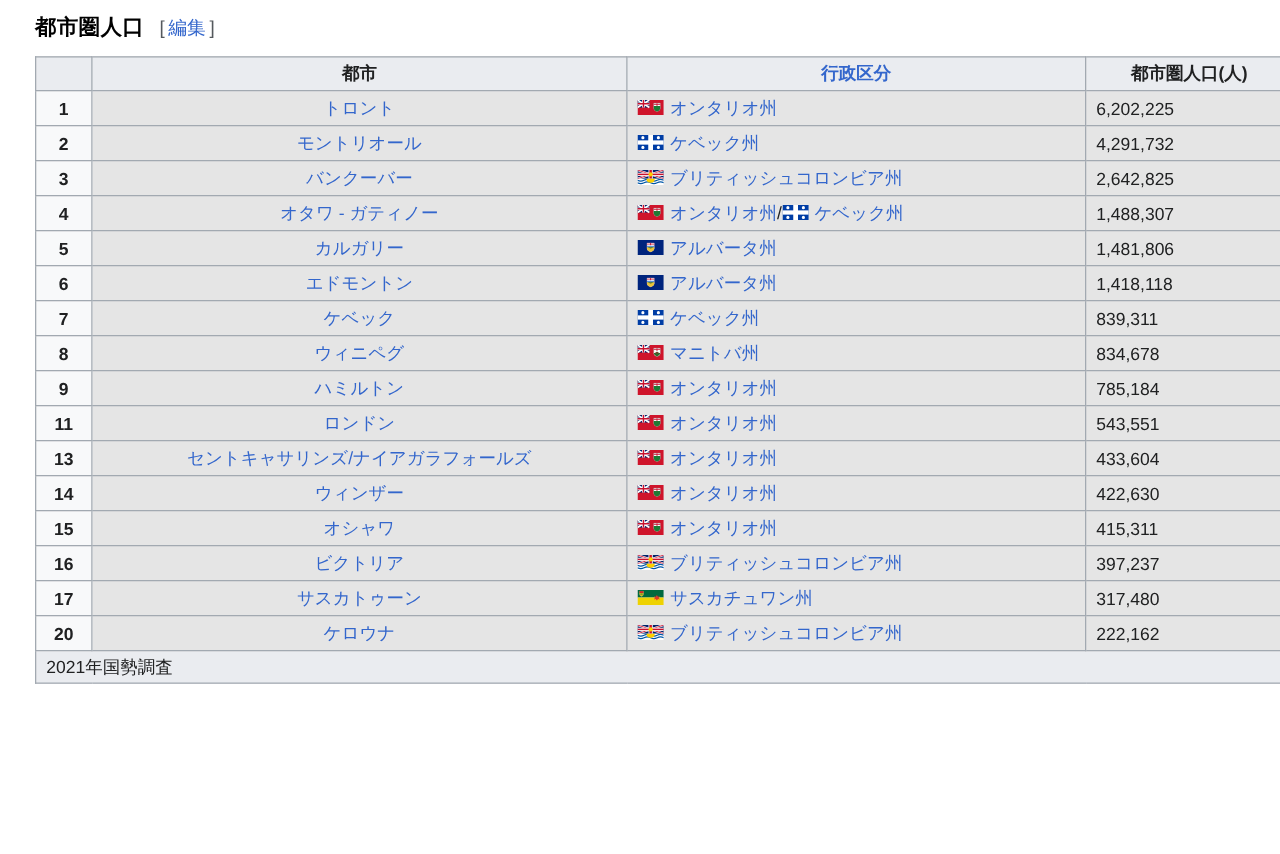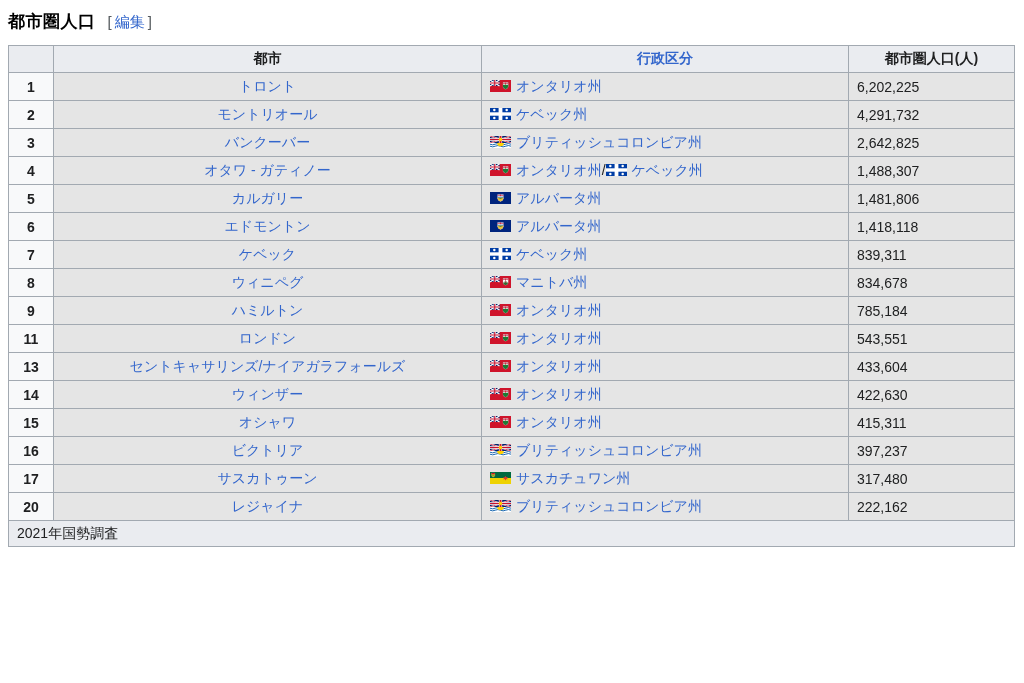--- a/index.html
+++ b/index.html
@@ -1,18 +1,18 @@
 <!DOCTYPE html>
 <html><head>
 <meta charset="utf-8">
 <style>
   * { margin:0; padding:0; box-sizing:border-box; }
   html,body { width:1024px; height:683px; background:#fff;
     font-family:"Liberation Sans","DejaVu Sans",sans-serif; color:#202122; }
-  .page { padding:8px; }
+  .page { padding:8px;margin-left:20px; }
   .title-row { display:flex; align-items:baseline; margin:2px 0 12px 0; }
   .page-title { font-size:17px; font-weight:bold; color:#000; letter-spacing:0.5px; }
   .edit-section { font-size:15px; margin-left:12px; color:#54595d; }
   .edit-section .bracket { color:#54595d; }
   .edit-link { color:#3366cc; text-decoration:none; cursor:pointer; margin:0 3px; }
   table.wikitable { border-collapse:collapse; width:1006px; table-layout:fixed;
     background:#e5e5e5; font-size:14px; }
   table.wikitable th, table.wikitable td { border:1px solid #a2a9b1; padding:3px 8px; }
   thead th { background:#eaecf0; text-align:center; font-weight:bold; height:27px; }
   thead th.division-header { padding:0; }
@@ -296,21 +296,21 @@
                 <rect y="6" width="21" height="6" fill="#eed202"></rect>
                 <path d="M1.6,1 h3.2 v2.4 q0,1.2 -1.6,1.7 q-1.6,-0.5 -1.6,-1.7 z" fill="#f7d117" stroke="#aa8" stroke-width="0.3"></path>
                 <rect x="1.6" y="1" width="3.2" height="1.3" fill="#c8102e"></rect>
                 <path d="M2.2,3 h2 M2.2,3.8 h2" stroke="#2f6d2f" stroke-width="0.5"></path>
                 <path d="M15.5,4 l0.9,1.3 1.4,-0.4 -0.7,1.3 0.7,1.3 -1.4,-0.4 -0.9,1.3 -0.9,-1.3 -1.4,0.4 0.7,-1.3 -0.7,-1.3 1.4,0.4 z" fill="#d93a2b"></path>
               </svg></span><a class="cell-link">サスカチュワン州</a></td>
           <td class="pop-cell">317,480</td>
         </tr>
         <tr>
           <td class="rank-cell">20</td>
-          <td class="city-cell"><a class="cell-link">レジャイナ</a></td>
+          <td class="city-cell"><a class="cell-link">ケロウナ</a></td>
           <td class="prov-cell"><span class="flag"><svg width="21" height="12" viewBox="0 0 21 12">
                 <rect width="21" height="7" fill="#012169"></rect>
                 <path d="M0,0 21,7 M21,0 0,7" stroke="#fff" stroke-width="1.6"></path>
                 <path d="M0,0 21,7 M21,0 0,7" stroke="#c8102e" stroke-width="0.7"></path>
                 <rect x="8.8" width="3.4" height="7" fill="#fff"></rect>
                 <rect y="2.2" width="21" height="2.6" fill="#fff"></rect>
                 <rect x="9.5" width="2" height="7" fill="#c8102e"></rect>
                 <rect y="2.9" width="21" height="1.2" fill="#c8102e"></rect>
                 <circle cx="10.5" cy="3.5" r="1.7" fill="#ffd100"></circle>
                 <rect y="7" width="21" height="5" fill="#fff"></rect>

